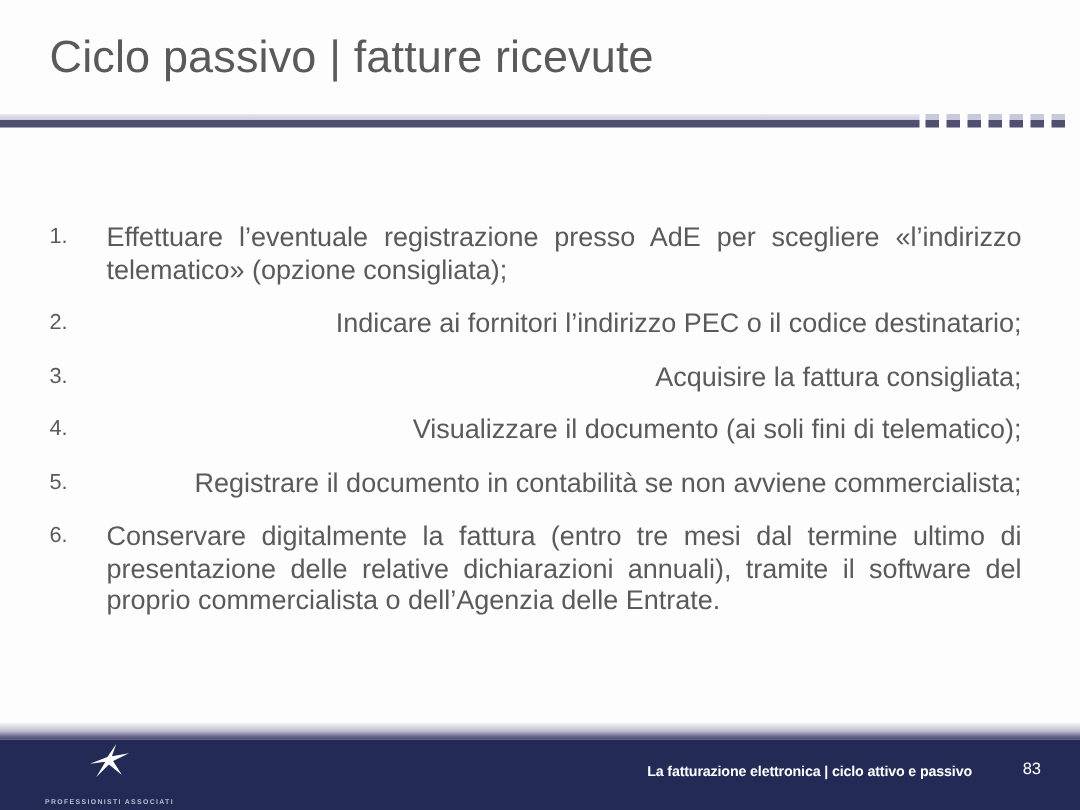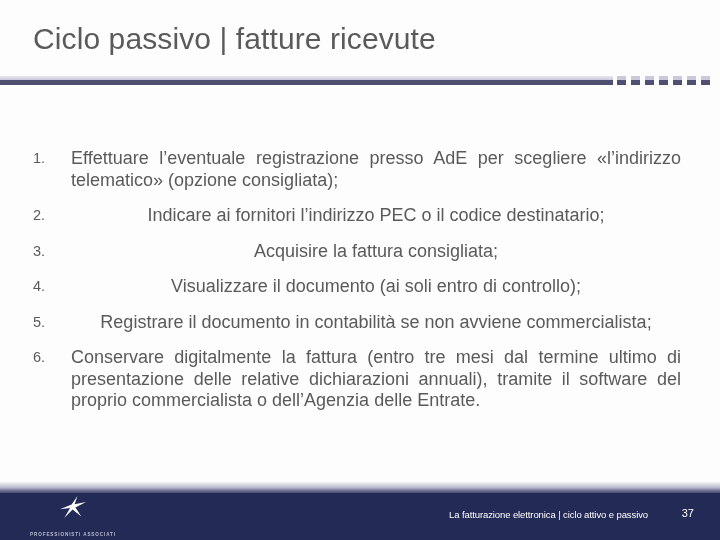--- a/index.html
+++ b/index.html
@@ -105,21 +105,21 @@
     color: #5a5a5a;
   }
   .list-item .txt {
     flex: 1 1 auto;
     font-size: 18px;
     line-height: 21.5px;
     color: #5a5a5a;
     text-align: justify;
   }
   .list-item.no-justify .txt {
-    text-align: center;
+    text-align: right;
   }
 
   
   .footer-gradient {
     position: absolute;
     left: 0;
     top: 481px;
     width: 720px;
     height: 12px;
     background: linear-gradient(to bottom,
@@ -174,20 +174,21 @@
     font-weight: 700;
   }
   .footer-text {
     position: absolute;
     right: 72px;
     top: 509px;
     color: #ffffff;
     font-size: 9.5px;
     letter-spacing: -0.1px;
     white-space: nowrap;
+    font-weight: bold;
   }
   .footer-page {
     position: absolute;
     right: 26px;
     top: 507px;
     color: #ffffff;
     font-size: 11px;
     white-space: nowrap;
   }
 </style>
@@ -246,21 +247,21 @@
       <div class="txt">Indicare ai fornitori l’indirizzo PEC o il codice destinatario;</div>
     </div>
 
     <div class="list-item no-justify">
       <div class="num">3.</div>
       <div class="txt">Acquisire la fattura consigliata;</div>
     </div>
 
     <div class="list-item no-justify">
       <div class="num">4.</div>
-      <div class="txt">Visualizzare il documento (ai soli entro di controllo);</div>
+      <div class="txt">Visualizzare il documento (ai soli fini di telematico);</div>
     </div>
 
     <div class="list-item no-justify">
       <div class="num">5.</div>
       <div class="txt">Registrare il documento in contabilità se non avviene commercialista;</div>
     </div>
 
     <div class="list-item">
       <div class="num">6.</div>
       <div class="txt">Conservare digitalmente la fattura (entro tre mesi dal termine ultimo di presentazione delle relative dichiarazioni annuali), tramite il software del proprio commercialista o dell’Agenzia delle Entrate.</div>
@@ -274,15 +275,15 @@
   <div class="footer-logo">
     <div class="star">
       <svg viewBox="0 0 26 22" width="26" height="22" aria-hidden="true">
         <path d="M17.5 0 L14.6 8.2 L26 6.1 L15.4 11.4 L21.3 20.6 L12.6 13.6 L4.2 22 L10.2 11.9 L0 13.2 L11.6 8.6 Z" fill="#ffffff"></path>
       </svg>
     </div>
     <div class="logo-sub">PROFESSIONISTI ASSOCIATI</div>
   </div>
 
   <div class="footer-text">La fatturazione elettronica | ciclo attivo e passivo</div>
-  <div class="footer-page">37</div>
+  <div class="footer-page">83</div>
 
 </div>
 
 </body></html>

